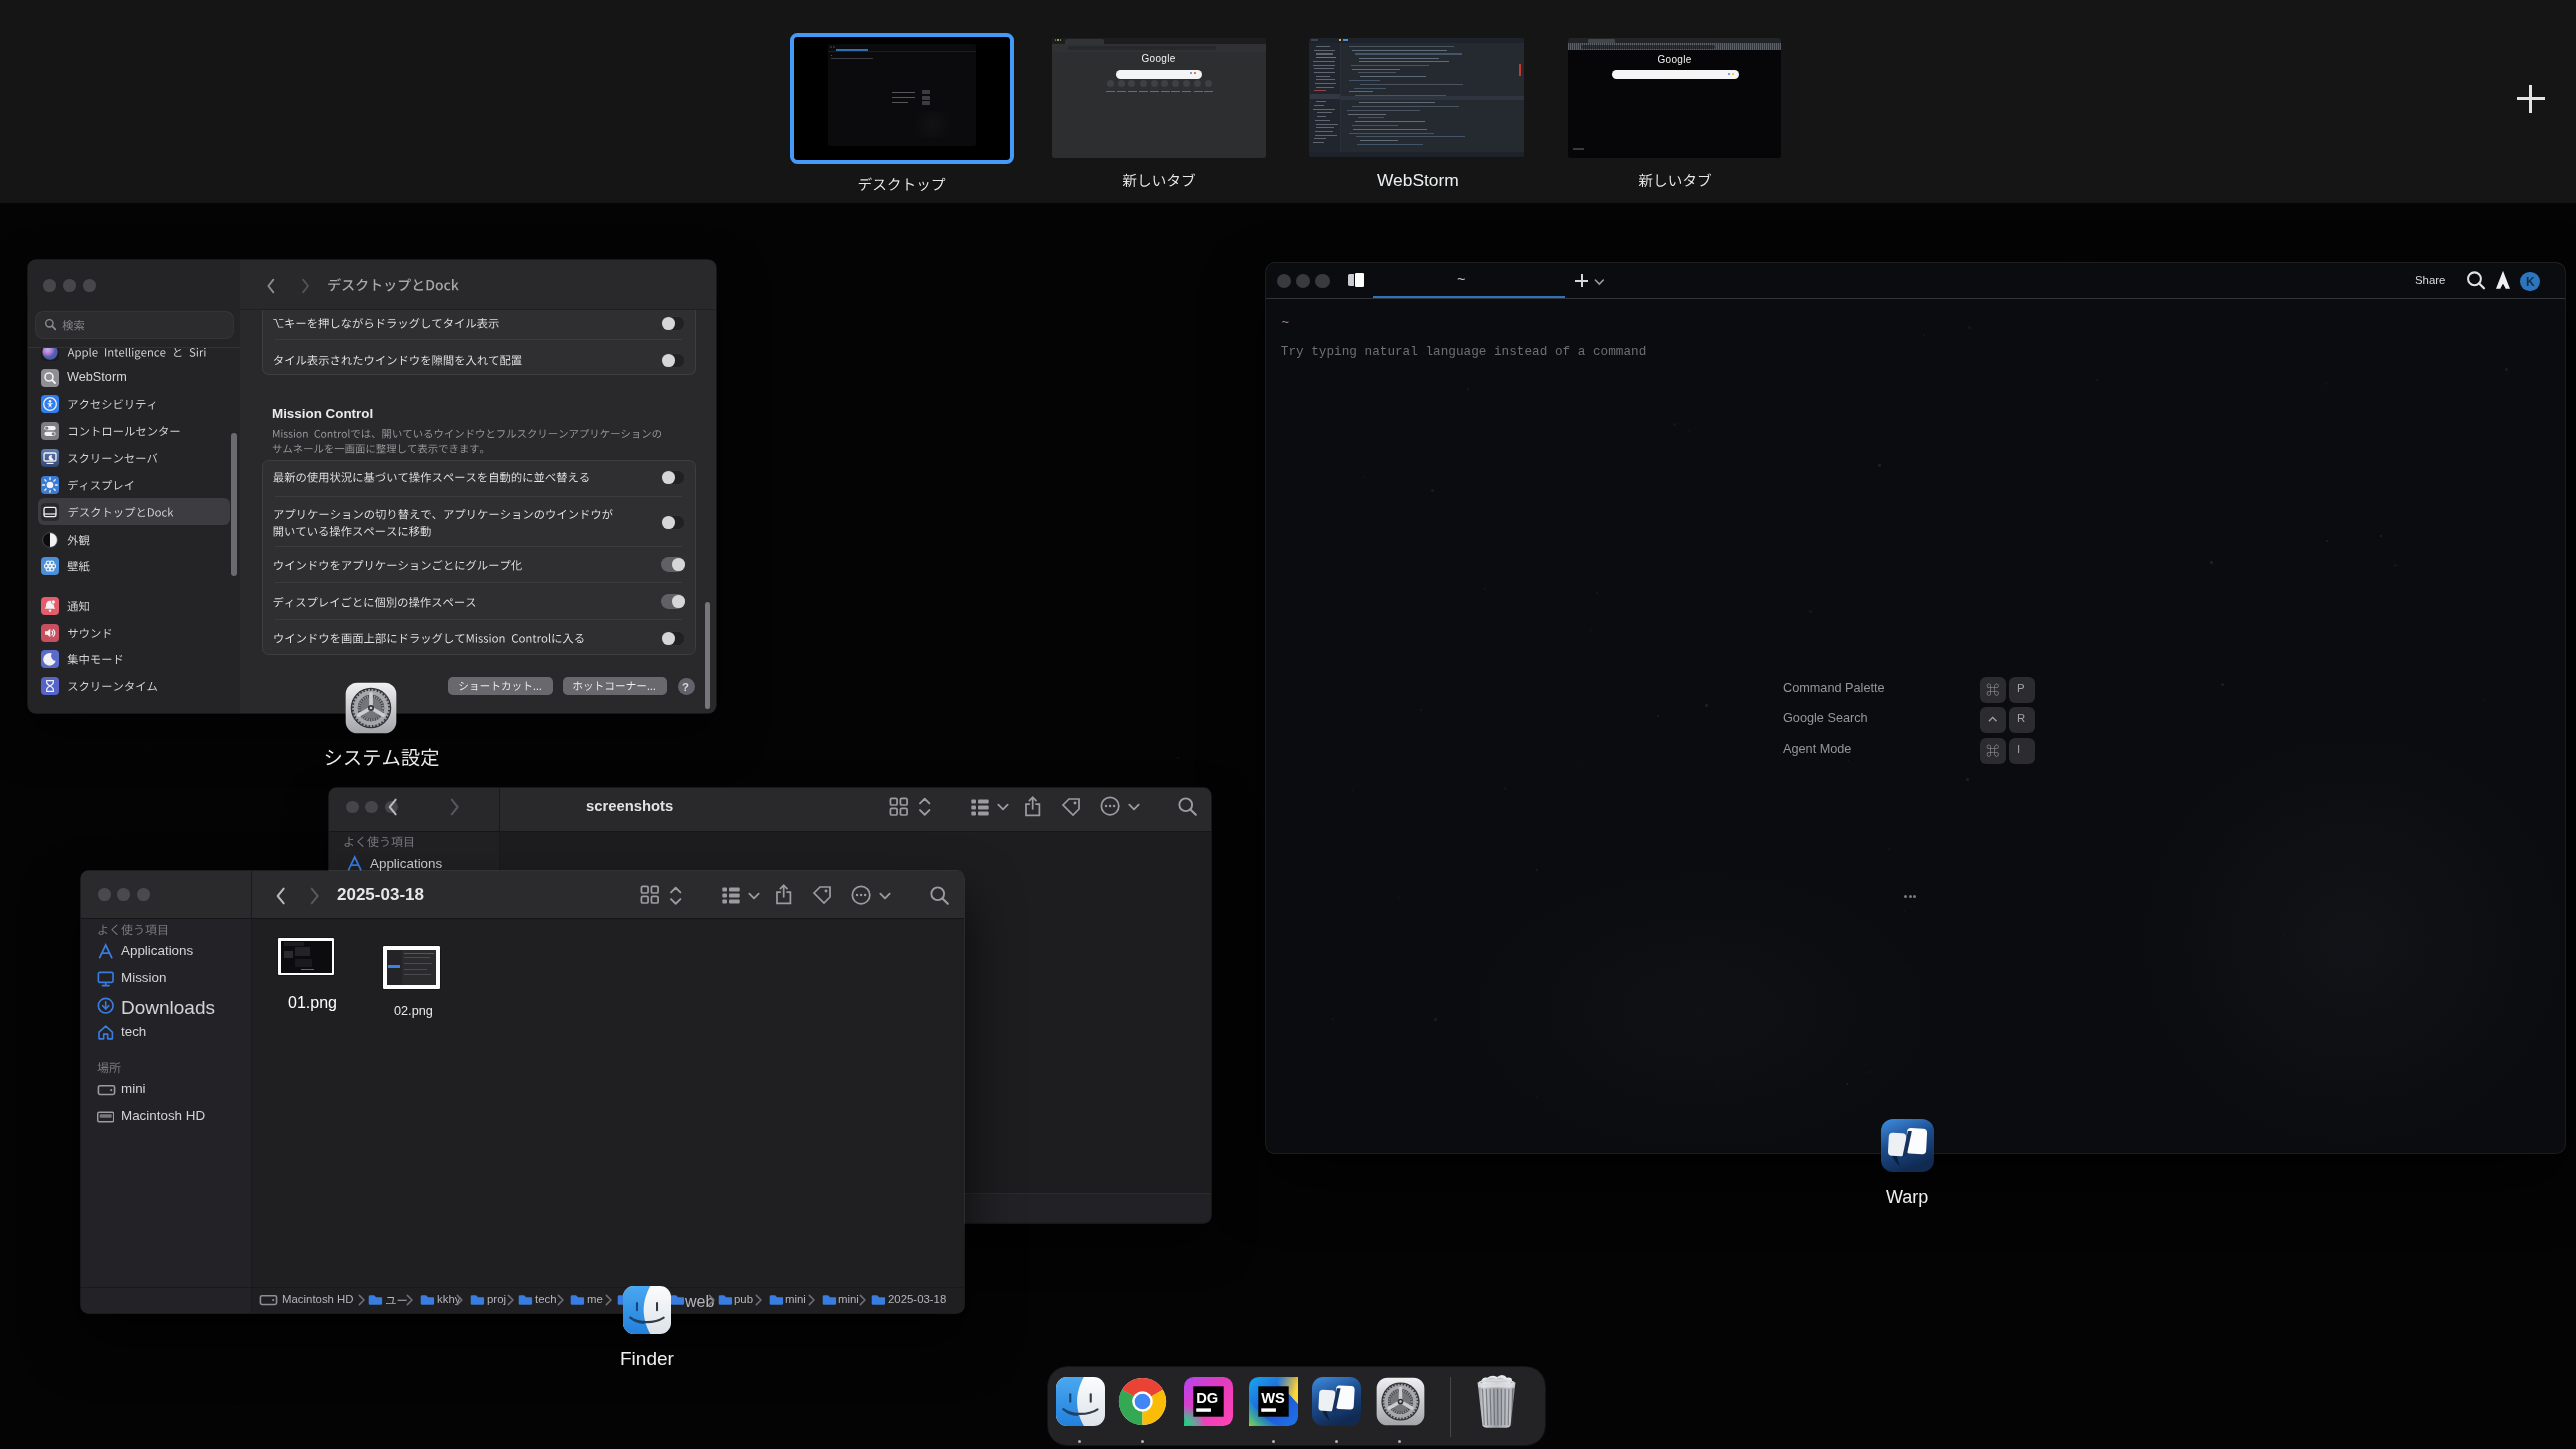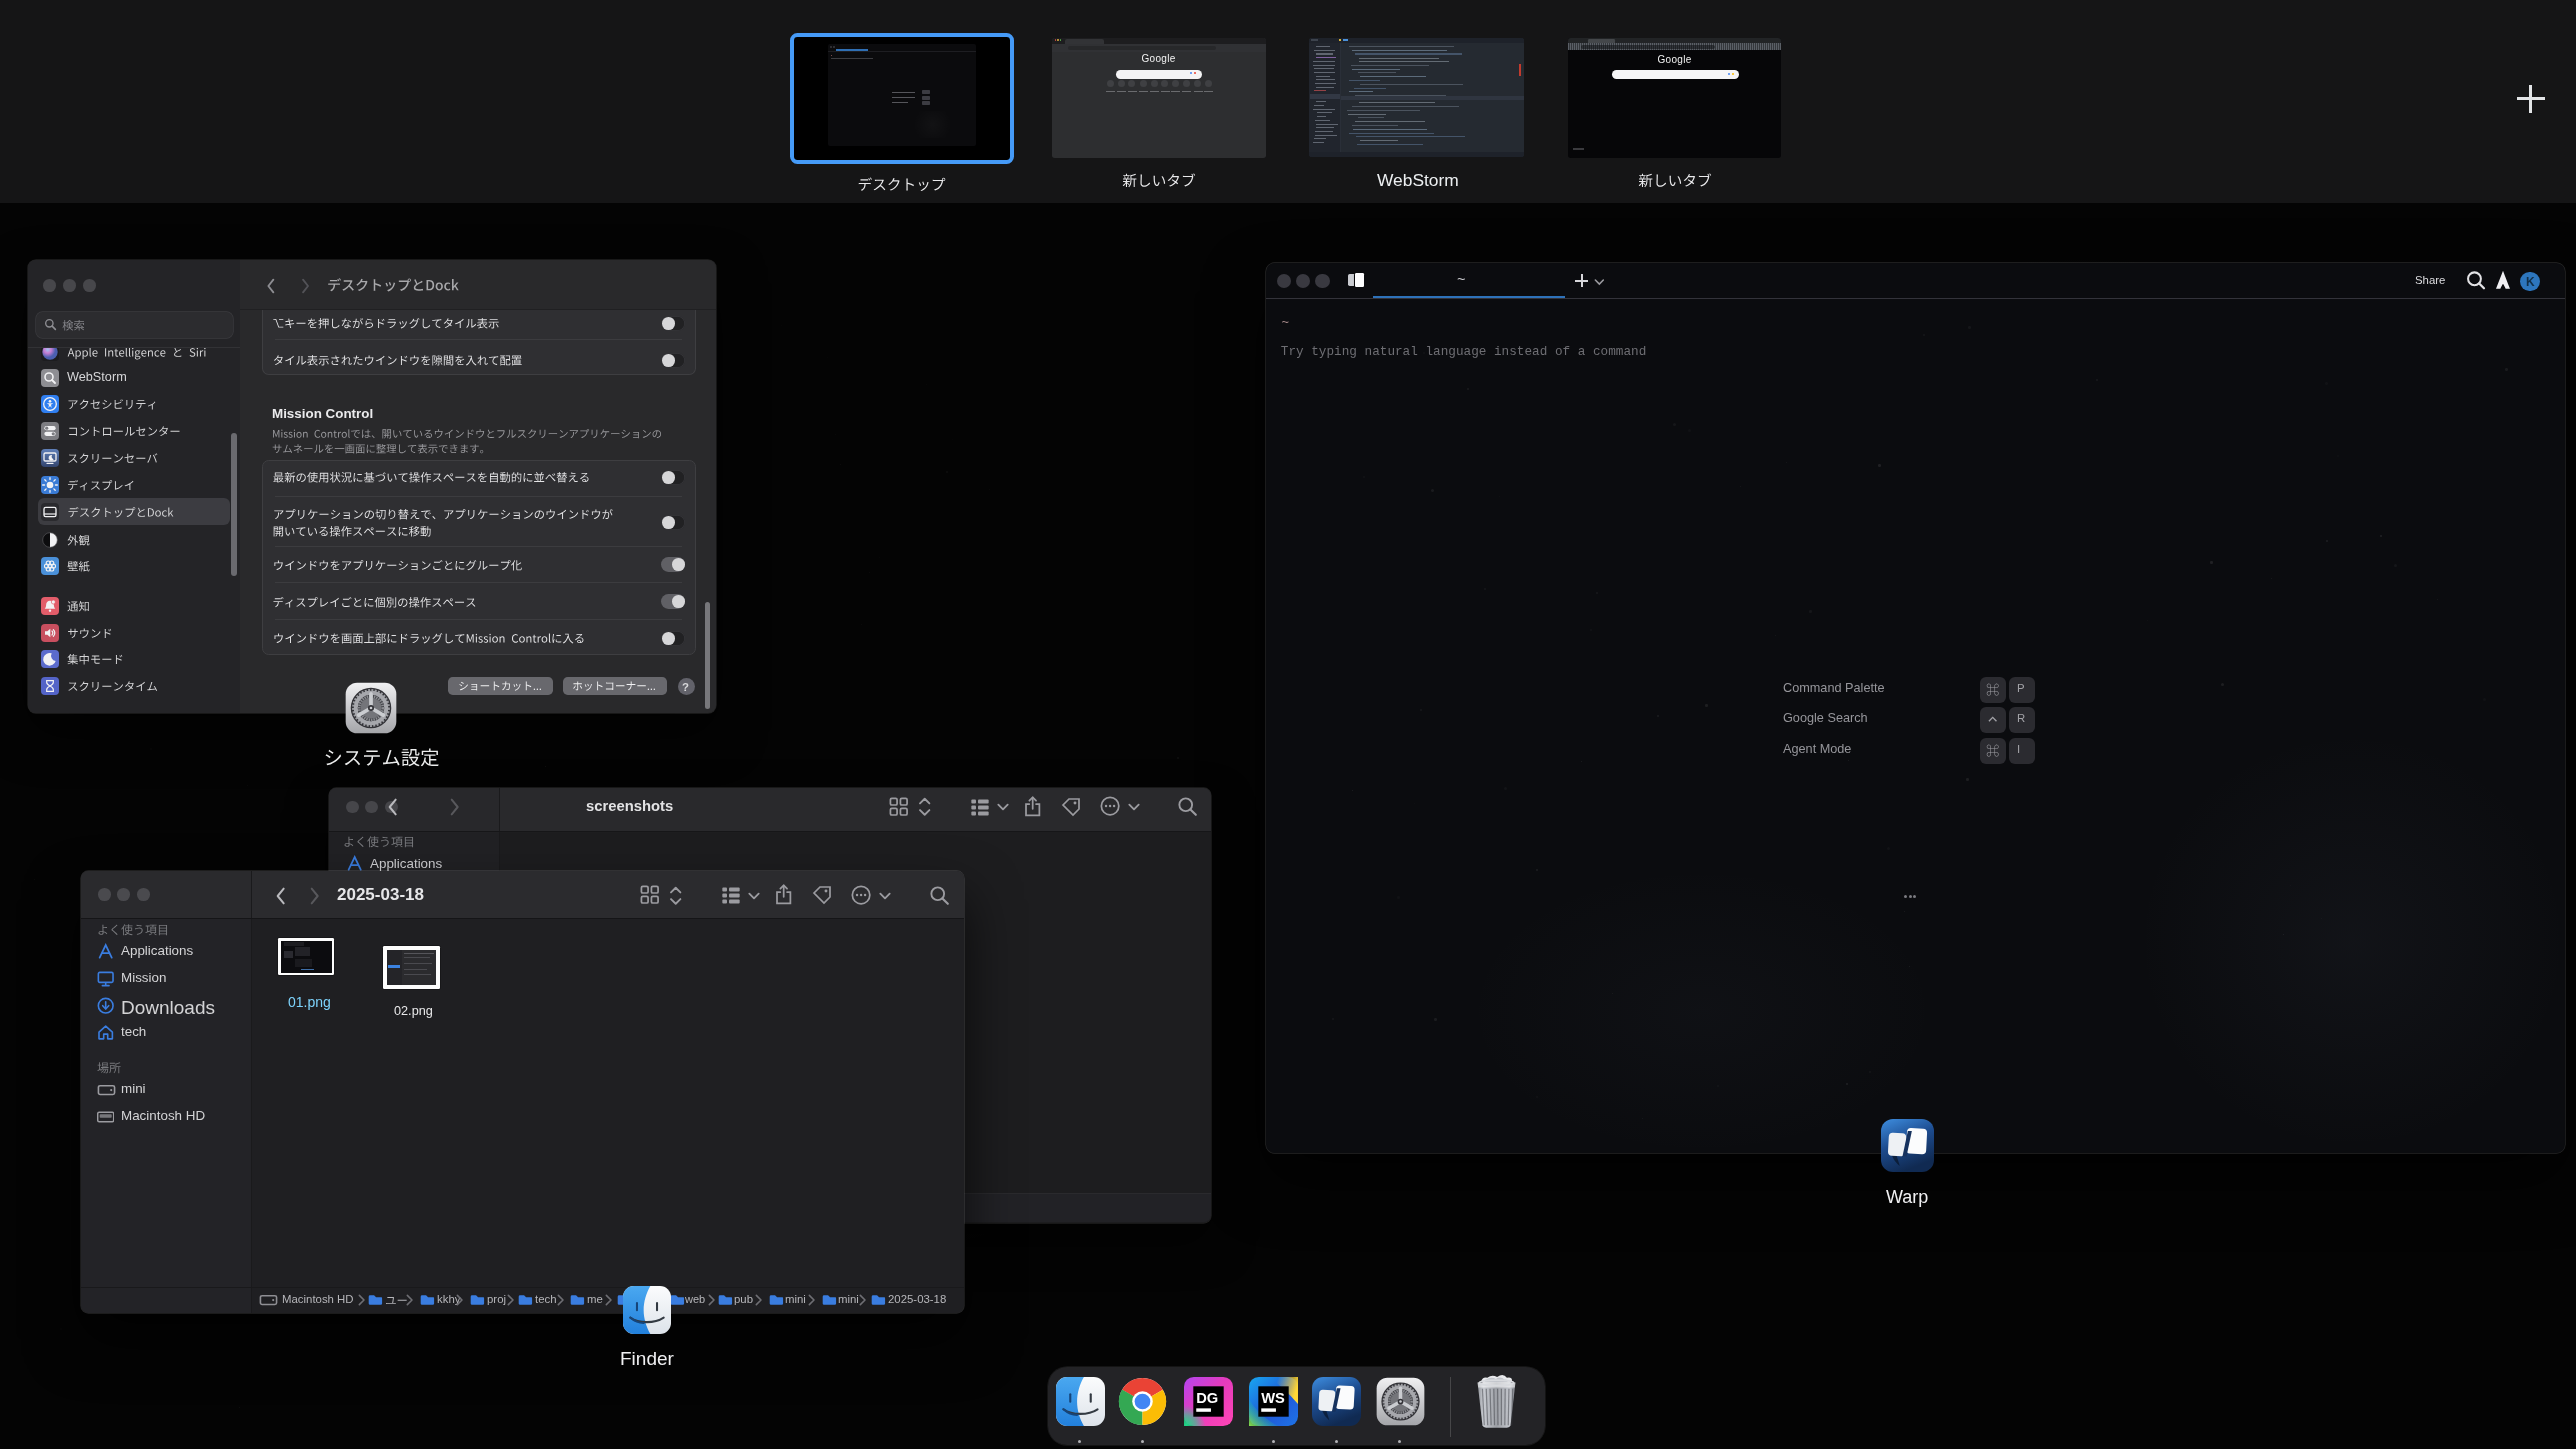--- a/index.html
+++ b/index.html
@@ -1341,21 +1341,21 @@
     </g>
   </svg>
 <div class="lat" style="left:121px;top:1108px;font-size:13.4px;color:#d4d4d6">Macintosh HD</div>
 <div class="abs" style="left:278px;top:938px;width:56px;height:37px;background:#fdfdfd;border-radius:1.3px;box-shadow:0 0 0 0.7px rgba(0,0,0,0.35)"></div>
 <div class="abs" style="left:281px;top:941px;width:51px;height:32px;background:#0c0c0f"></div>
 <div class="abs" style="left:284px;top:942px;width:20px;height:4px;background:#1d1d21"></div>
 <div class="abs" style="left:295px;top:947px;width:14.8px;height:9.4px;background:#222227"></div>
 <div class="abs" style="left:284px;top:951px;width:9.4px;height:6.7px;background:#2a2a30"></div>
 <div class="abs" style="left:295px;top:959px;width:17.4px;height:8px;background:#1a1a1e"></div>
 <div class="abs" style="left:301px;top:969px;width:13.4px;height:1.3px;background:#3f6fa8"></div>
-<div class="lat" style="left:288px;top:994px;font-size:14px;color:#7dd3fc">01.png</div>
+<div class="lat" style="left:288px;top:994px;font-size:16px;color:#ffffff">01.png</div>
 <div class="abs" style="left:383px;top:946px;width:57px;height:43px;background:#fdfdfd;border-radius:1.3px;box-shadow:0 0 0 0.7px rgba(0,0,0,0.35)"></div>
 <div class="abs" style="left:387px;top:950px;width:49px;height:35px;background:#2b2b2e"></div>
 <div class="abs" style="left:387px;top:950px;width:14.8px;height:35px;background:#242428"></div>
 <div class="abs" style="left:388px;top:965px;width:12px;height:2.7px;background:#3b82e0"></div>
 <div class="abs" style="left:404px;top:953px;width:29.5px;height:1.3px;background:#55555a"></div>
 <div class="abs" style="left:404px;top:957px;width:25.5px;height:1.3px;background:#4a4a4f"></div>
 <div class="abs" style="left:404px;top:963px;width:28px;height:1.3px;background:#4a4a4f"></div>
 <div class="abs" style="left:404px;top:969px;width:23px;height:1.3px;background:#4a4a4f"></div>
 <div class="abs" style="left:404px;top:974px;width:27px;height:1.3px;background:#4a4a4f"></div>
 <div class="lat" style="left:394px;top:1004px;font-size:12.7px;color:#e8e8ea">02.png</div>
@@ -1408,21 +1408,21 @@
 <div class="lat" style="left:587px;top:1293px;font-size:11.4px;color:#b6b6ba">me</div>
 <svg width="8" height="12" style="position:absolute;left:605px;top:1294px" viewBox="0 0 12 18">
     <path d="M2 2 L9 9 L2 16" fill="none" stroke="#6e6e73" stroke-width="2.4" stroke-linecap="round" stroke-linejoin="round"></path>
   </svg>
 <svg width="14.8" height="11.4" style="position:absolute;left:617px;top:1294px" viewBox="0 0 22 17">
     <path d="M1 4 Q1 2 3 2 L9 2 L12 5 L20 5 Q21 5 21 7 L21 14 Q21 16 19 16 L3 16 Q1 16 1 14 Z" fill="#3a7de0"></path>
   </svg>
 <svg width="14.8" height="11.4" style="position:absolute;left:670px;top:1294px" viewBox="0 0 22 17">
     <path d="M1 4 Q1 2 3 2 L9 2 L12 5 L20 5 Q21 5 21 7 L21 14 Q21 16 19 16 L3 16 Q1 16 1 14 Z" fill="#3a7de0"></path>
   </svg>
-<div class="lat" style="left:685px;top:1293px;font-size:11px;color:#b6b6ba">web</div>
+<div class="lat" style="left:685px;top:1293px;font-size:16px;color:#b6b6ba">web</div>
 <svg width="8" height="12" style="position:absolute;left:708px;top:1294px" viewBox="0 0 12 18">
     <path d="M2 2 L9 9 L2 16" fill="none" stroke="#6e6e73" stroke-width="2.4" stroke-linecap="round" stroke-linejoin="round"></path>
   </svg>
 <svg width="14.8" height="11.4" style="position:absolute;left:718px;top:1294px" viewBox="0 0 22 17">
     <path d="M1 4 Q1 2 3 2 L9 2 L12 5 L20 5 Q21 5 21 7 L21 14 Q21 16 19 16 L3 16 Q1 16 1 14 Z" fill="#3a7de0"></path>
   </svg>
 <div class="lat" style="left:734px;top:1293px;font-size:11.4px;color:#b6b6ba">pub</div>
 <svg width="8" height="12" style="position:absolute;left:755px;top:1294px" viewBox="0 0 12 18">
     <path d="M2 2 L9 9 L2 16" fill="none" stroke="#6e6e73" stroke-width="2.4" stroke-linecap="round" stroke-linejoin="round"></path>
   </svg>

